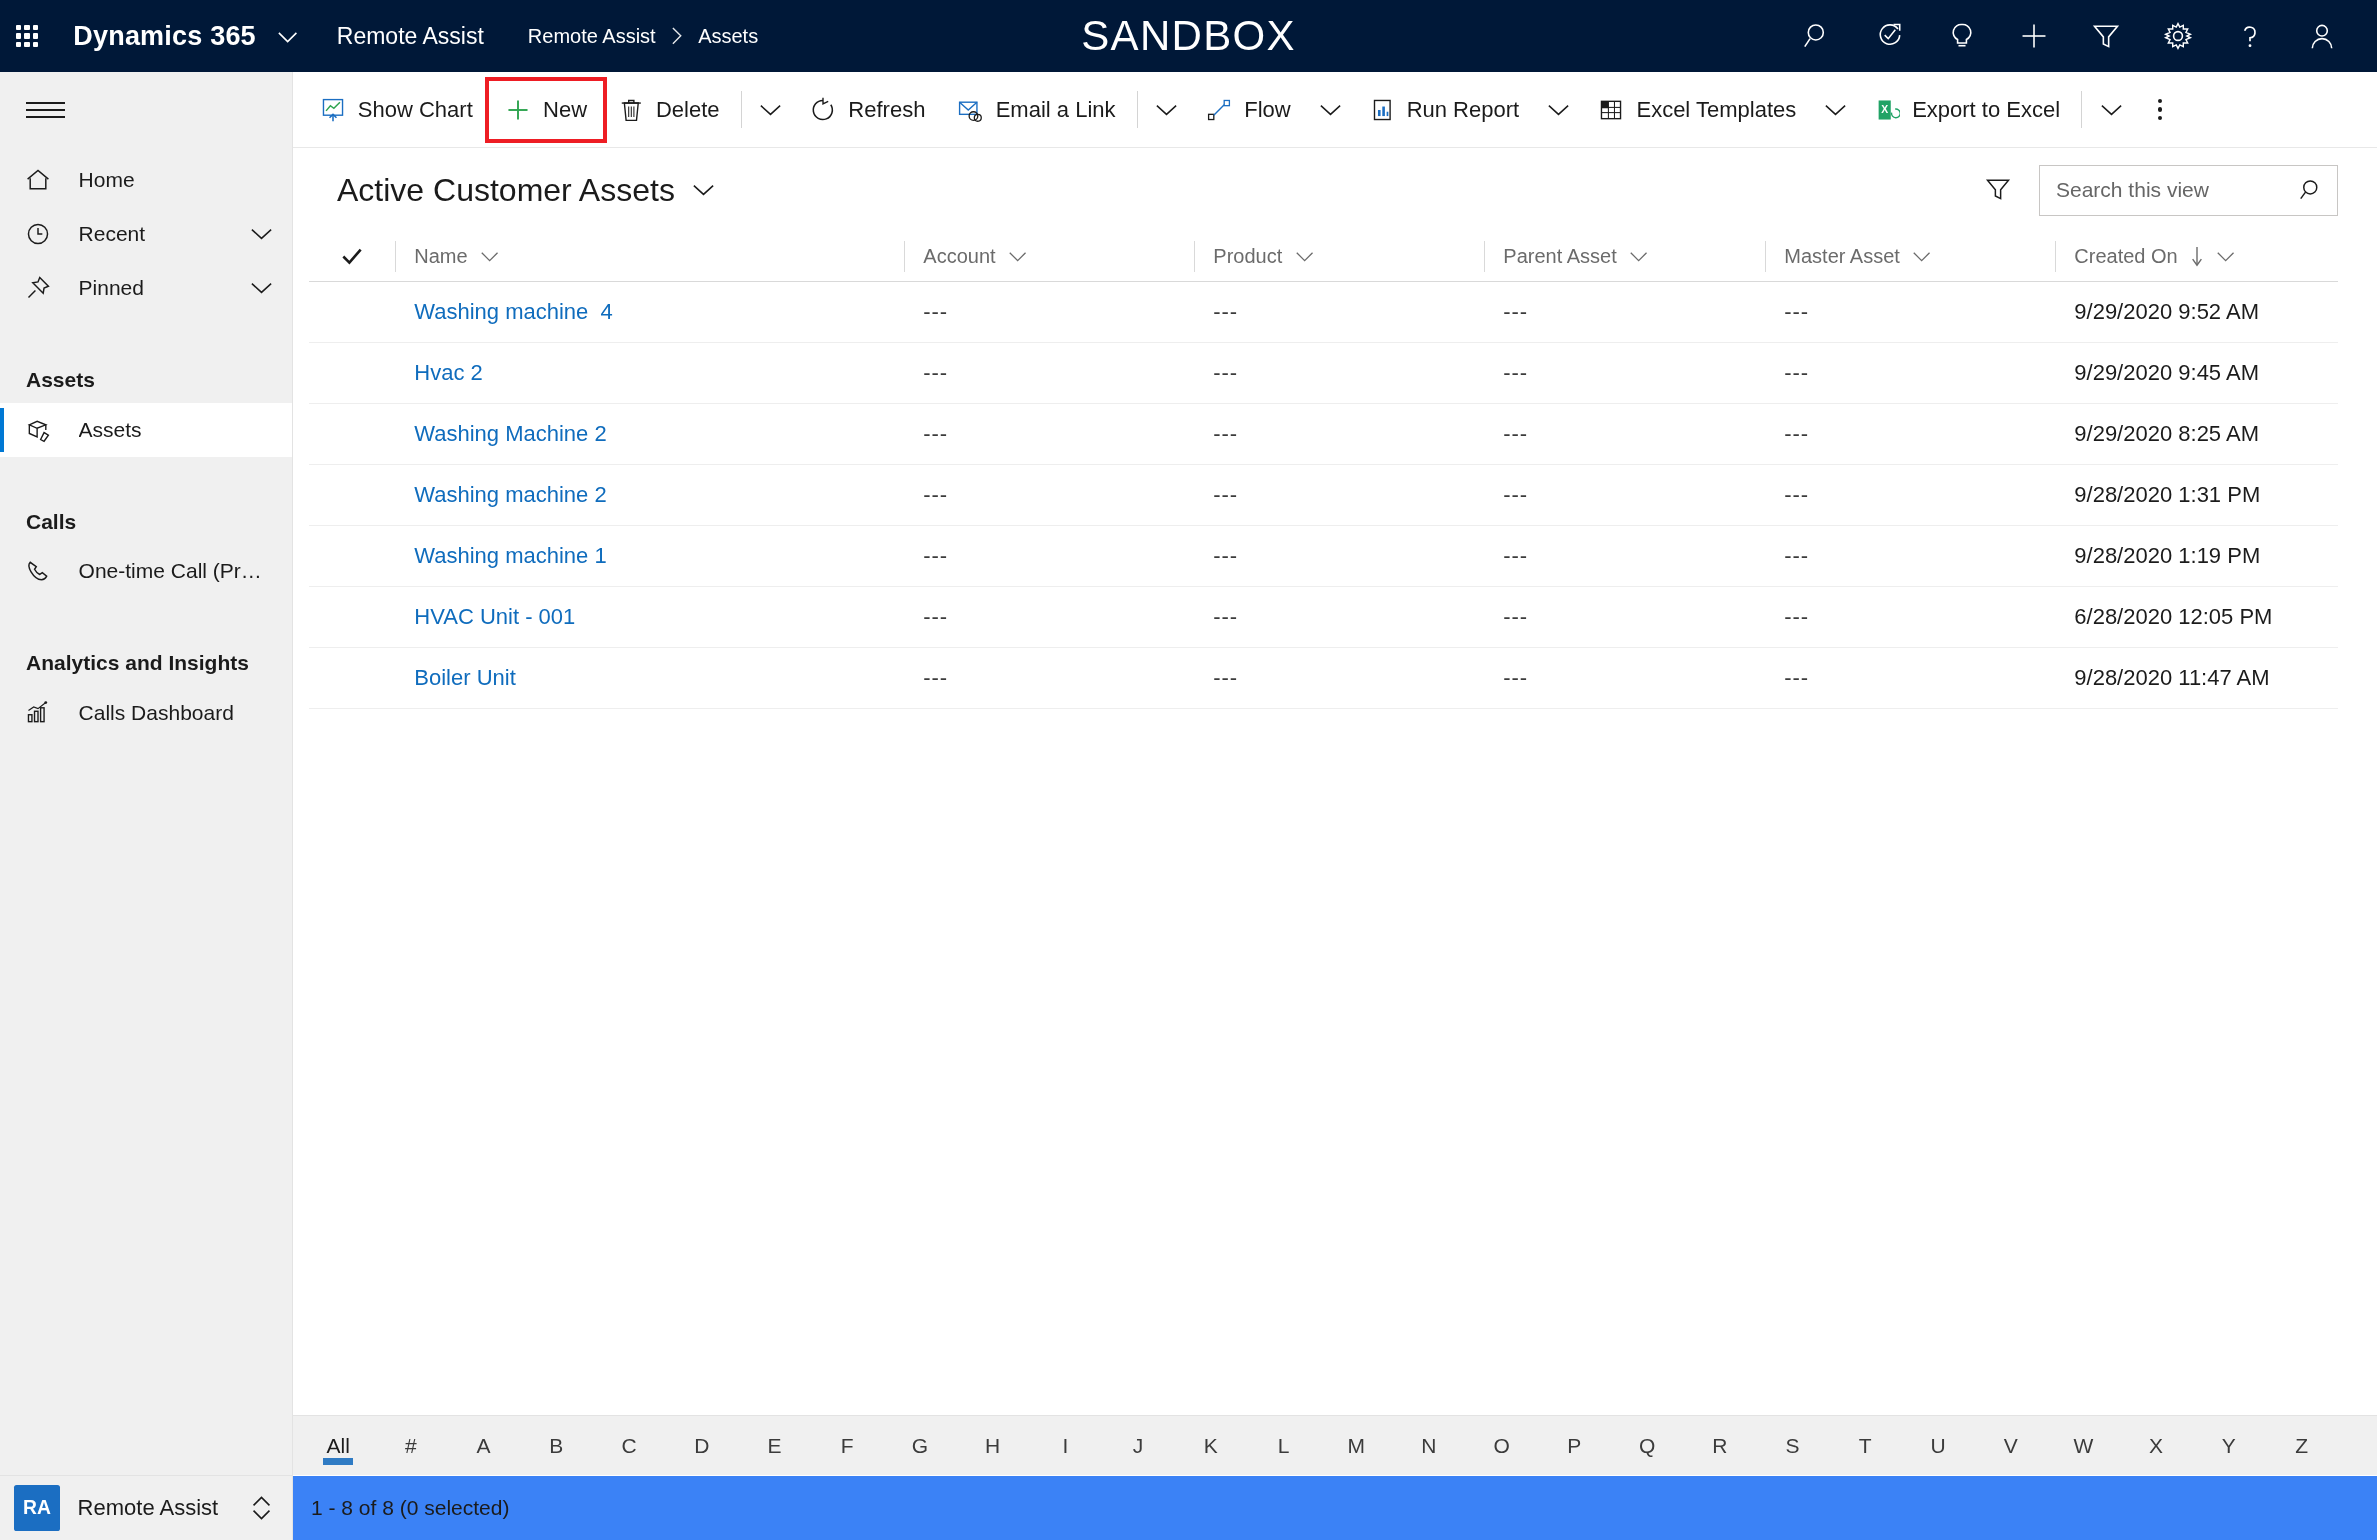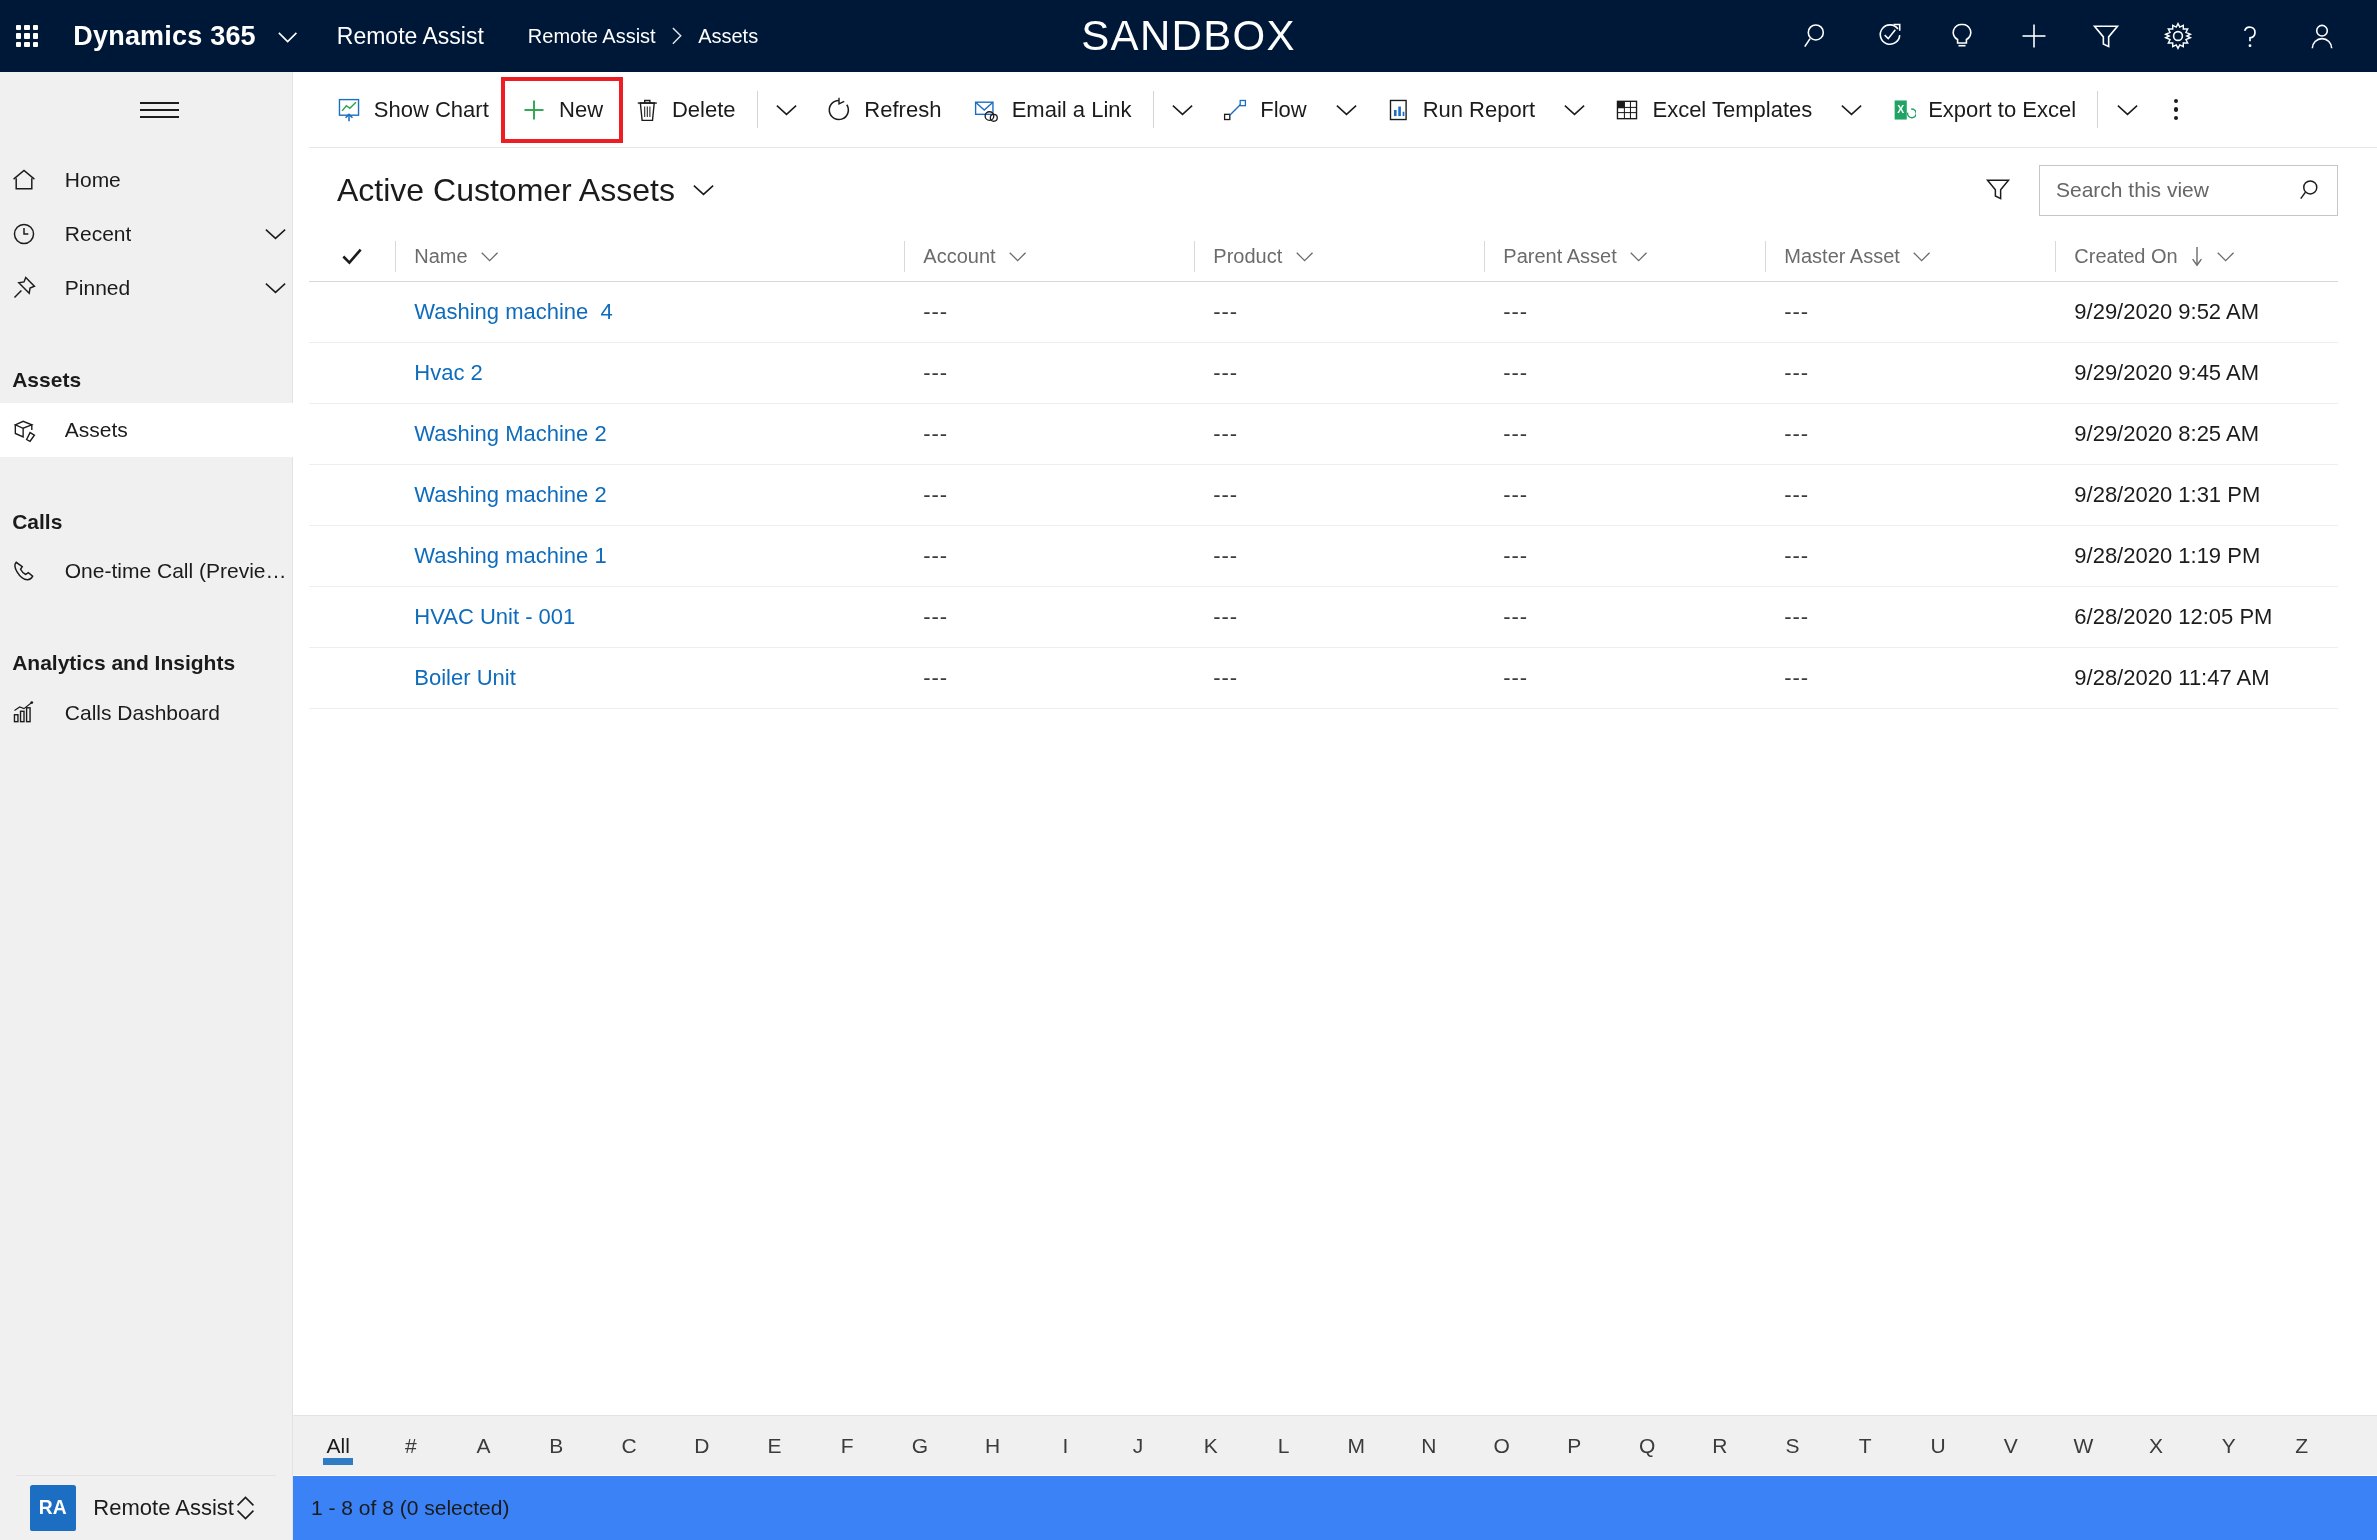--- a/index.html
+++ b/index.html
@@ -46,21 +46,21 @@
   }
   .topicon svg { display: block; }
 
   
   .body { flex: 1; display: flex; min-height: 0; }
 
   
   .sidebar {
     width: 293px; flex: 0 0 293px; background: #f0f0f0;
     border-right: 0.9px solid #e3e3e3;
-    display: flex; flex-direction: column; align-items: center;
+    display: flex; flex-direction: column;
   }
   .hamburger { height: 76px; display: flex; align-items: center; padding-left: 26px; cursor: pointer; }
   .hamburger i { display: block; width: 39px; height: 2.6px; background: #1b1b1b; margin: 4.4px 0; }
 
   .nav-scroll { flex: 1; overflow: hidden; padding-top: 5.3px; }
   .nav-item {
     height: 54px; display: flex; align-items: center; padding: 0 19.3px 0 24.6px;
     font-size: 21px; color: #1b1b1b; cursor: pointer; position: relative;
   }
   .nav-item .ni-icon { width: 40px; flex: 0 0 40px; display: flex; align-items: center; }
@@ -89,21 +89,20 @@
   .sf-chev { margin-left: auto; display: flex; }
 
   
   .main { flex: 1; display: flex; flex-direction: column; min-width: 0; background: #ffffff; }
 
   
   .cmdbar {
     height: 76px; flex: 0 0 76px; display: flex; align-items: center;
     border-bottom: 0.9px solid #e8e8e8; padding-left: 10.5px; background: #fff;
     overflow: hidden;
-    margin-left: 16px;
   }
   .cmd {
     display: flex; align-items: center; height: 53px; padding: 0 16px; font-size: 22px;
     color: #1b1b1b; cursor: pointer; white-space: nowrap; position: relative;
   }
   .cmd .cmd-ico { display: flex; align-items: center; margin-right: 12.3px; }
   .cmd.highlight {
     outline: 4.4px solid #ee1d24; outline-offset: 0;
     height: 58px;
   }

